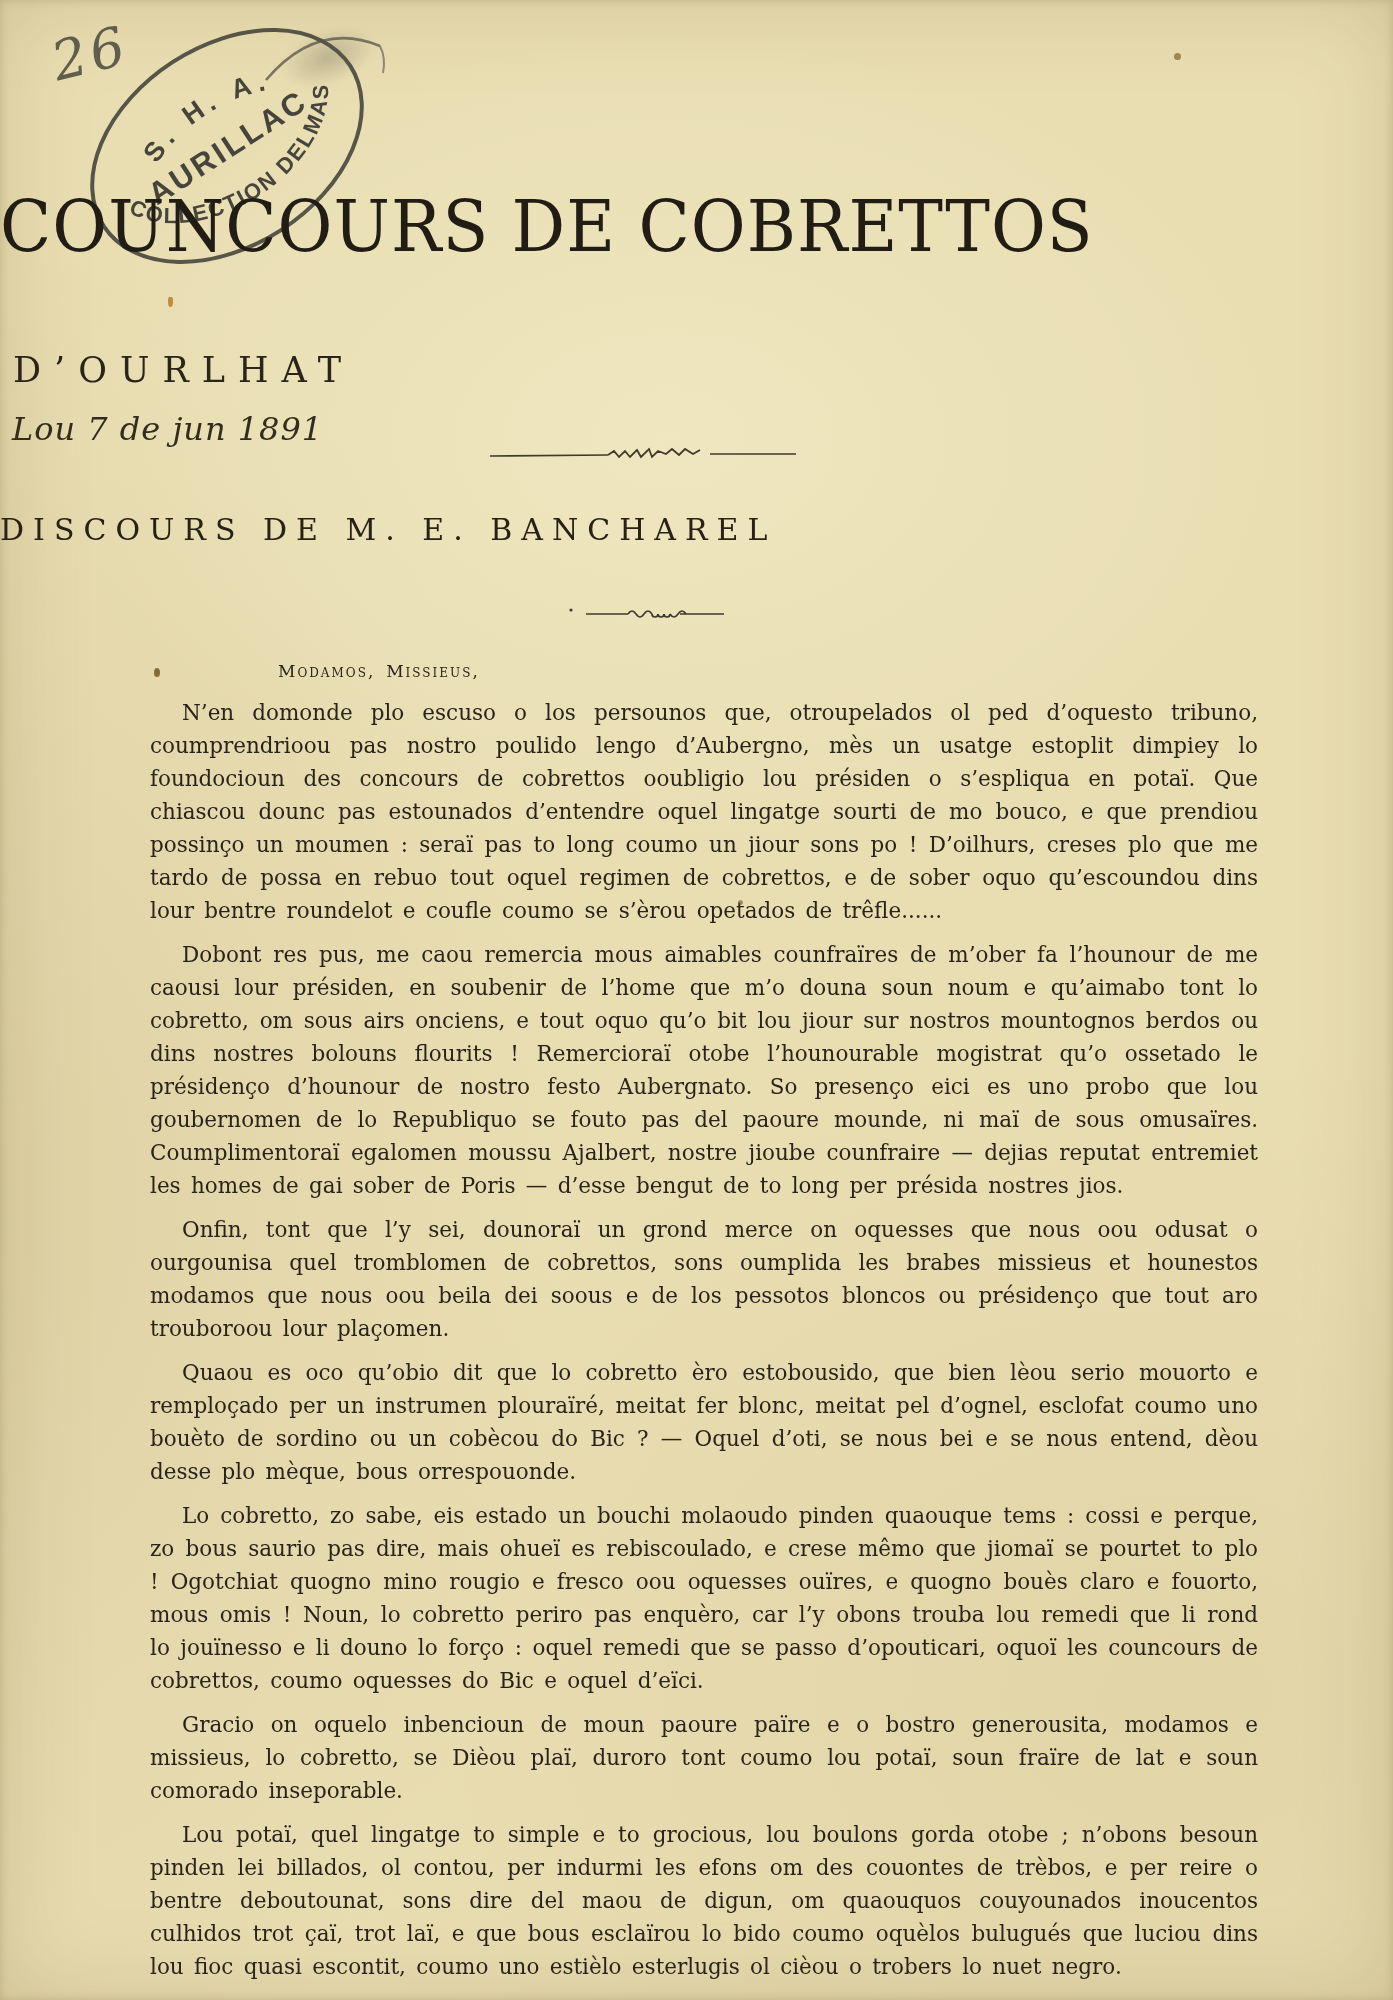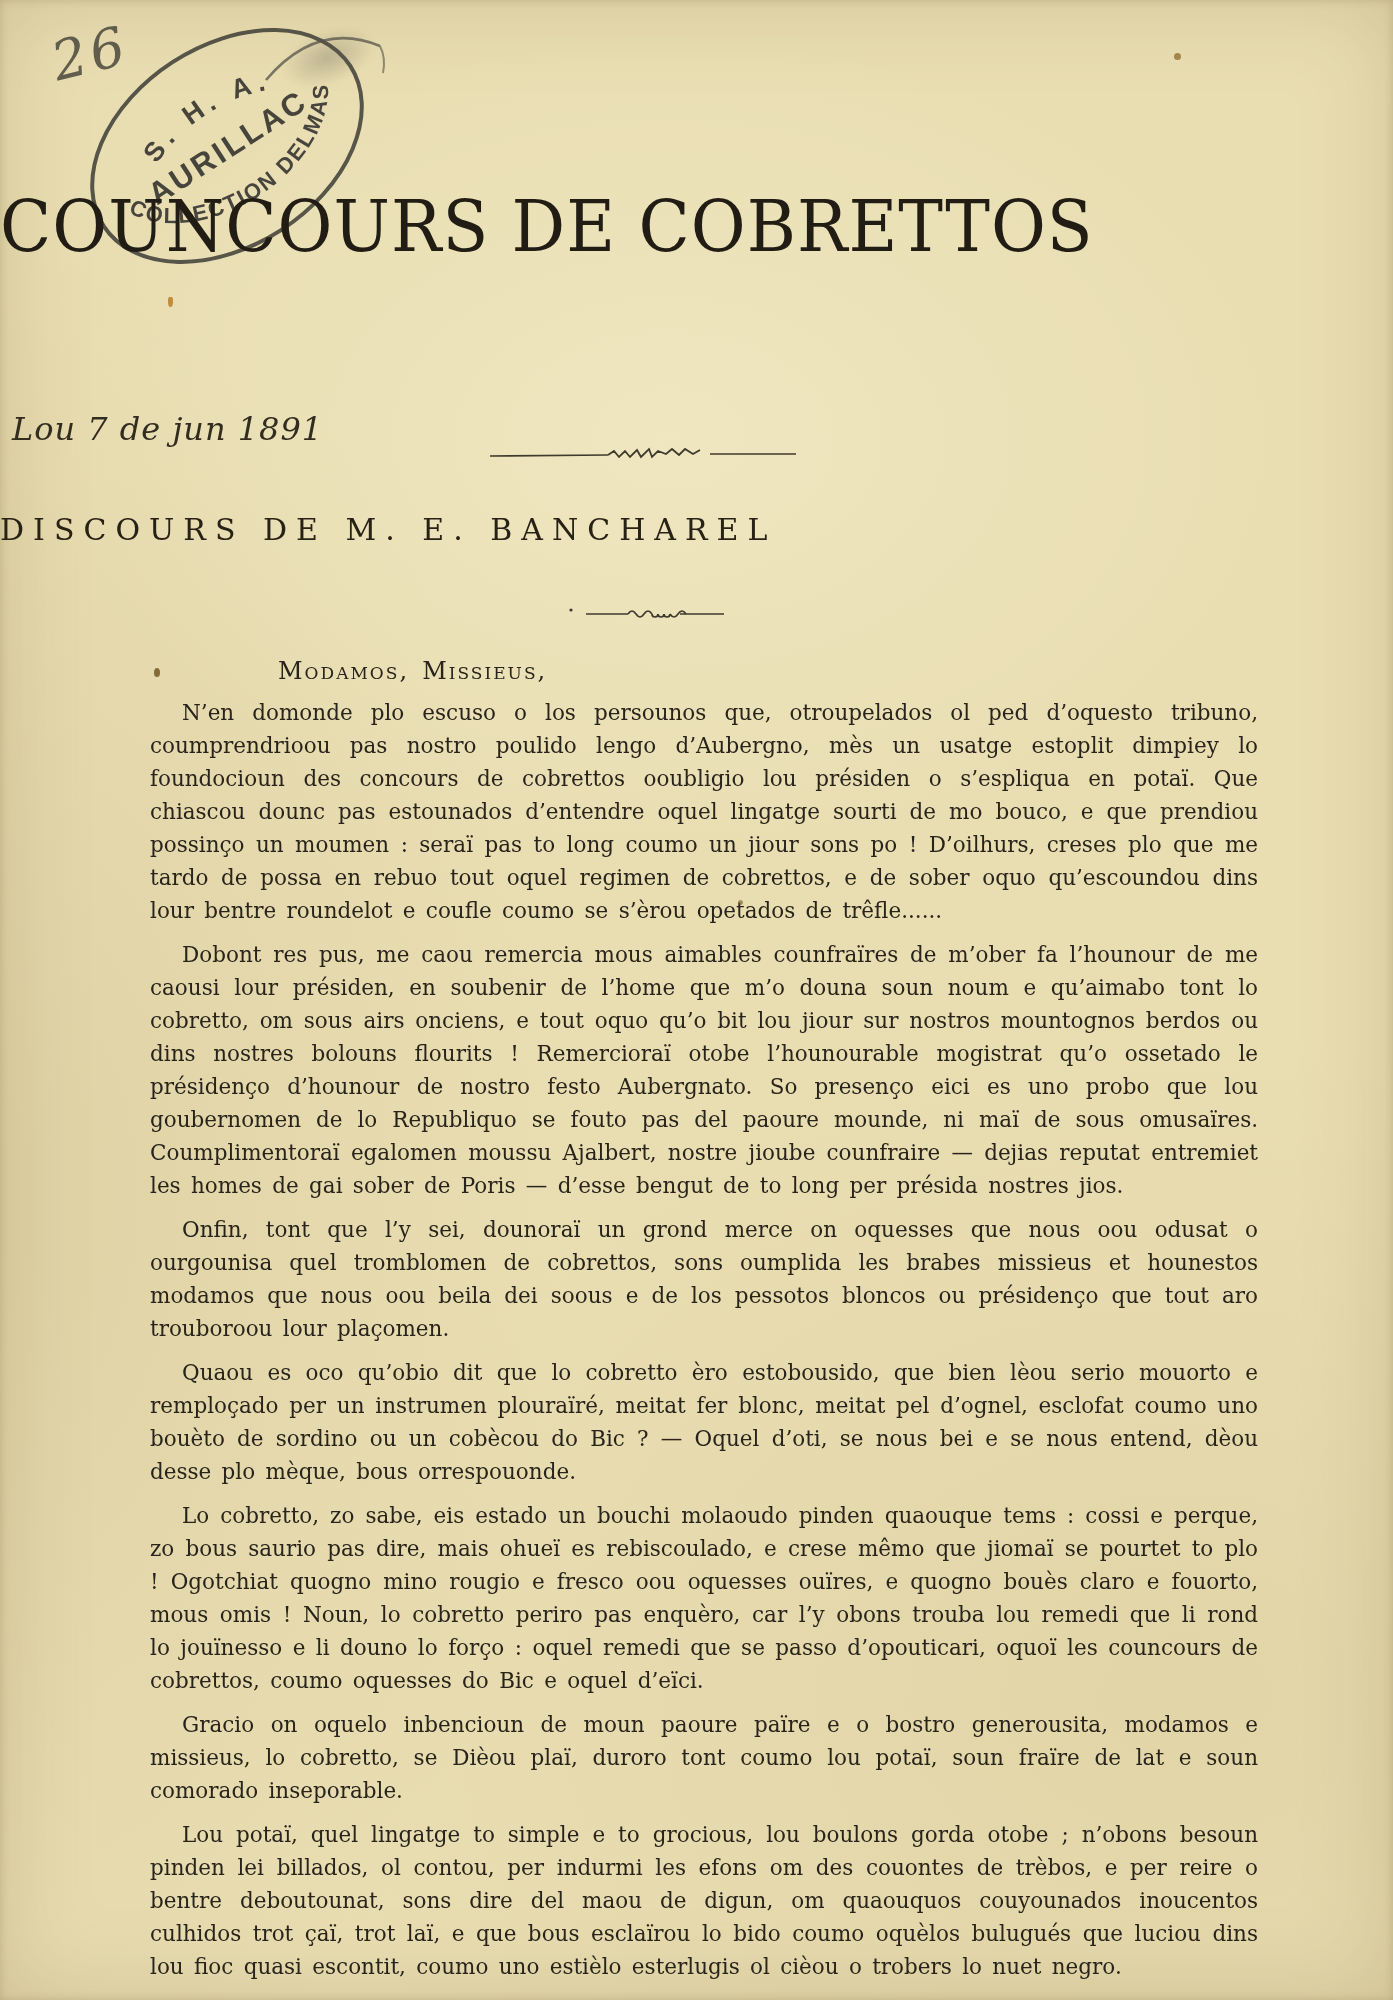--- a/index.html
+++ b/index.html
@@ -62,21 +62,21 @@
     position:absolute;top:566px;left:0;width:100%;
     font-size:23px;letter-spacing:5px;color:#2c2719;
   }
   
   .bodytext{
     position:absolute;left:150px;top:655px;width:1108px;
     font-size:21.5px;line-height:33px;color:#29241b;
     text-align:justify;word-spacing:3.5px;
   }
   .salutation{
-    font-variant:small-caps;letter-spacing:2px;font-size:24px;
+    font-variant:small-caps;letter-spacing:2px;font-size:17px;
     margin:0 0 8px 128px;
   }
   .bodytext p{margin:0 0 11px 0;text-indent:32px;}
   
   .speck{position:absolute;border-radius:50%;}
   .speck-a{left:154px;top:668px;width:6px;height:9px;background:#6d4e1d;opacity:.8;}
   .speck-b{left:168px;top:297px;width:5px;height:10px;background:#b5791f;opacity:.8;border-radius:40% 40% 60% 60%;}
   .speck-c{left:1174px;top:53px;width:7px;height:7px;background:#8a6a30;opacity:.75;}
   .speck-d{left:738px;top:900px;width:5px;height:5px;background:#7a5c28;opacity:.6;}
 </style>
@@ -102,20 +102,21 @@
     </svg>
   </div>
 
   <div class="smudge-soft"></div>
   <svg class="smudge" viewBox="0 0 130 90">
     <path d="M 4 62 Q 55 2 118 28" fill="none" stroke="#55524a" stroke-width="2.6" opacity=".75"></path>
     <path d="M 118 28 Q 124 40 121 55" fill="none" stroke="#55524a" stroke-width="2" opacity=".6"></path>
   </svg>
 
   <div class="title">COUNCOURS DE COBRETTOS</div>
+  <div class="subtitle">D’OURLHAT</div>
   <div class="dateline">Lou 7 de jun 1891</div>
 
   <svg class="divider1" viewBox="0 0 306 22">
     <line x1="0" y1="12" x2="118" y2="11" stroke="#3f3a2e" stroke-width="1.6"></line>
     <path d="M 118 11 l 6 -4 l 5 6 l 6 -6 l 5 6 l 7 -7 l 4 7 l 8 -8 l 3 8 l 6 -6 l 8 3 l 6 -5 l 7 6 l 6 -6 l 8 5 l 7 -4" fill="none" stroke="#3f3a2e" stroke-width="1.8"></path>
     <line x1="220" y1="10" x2="306" y2="10" stroke="#3f3a2e" stroke-width="1.6"></line>
   </svg>
 
   <div class="heading">DISCOURS DE M. E. BANCHAREL</div>
 

